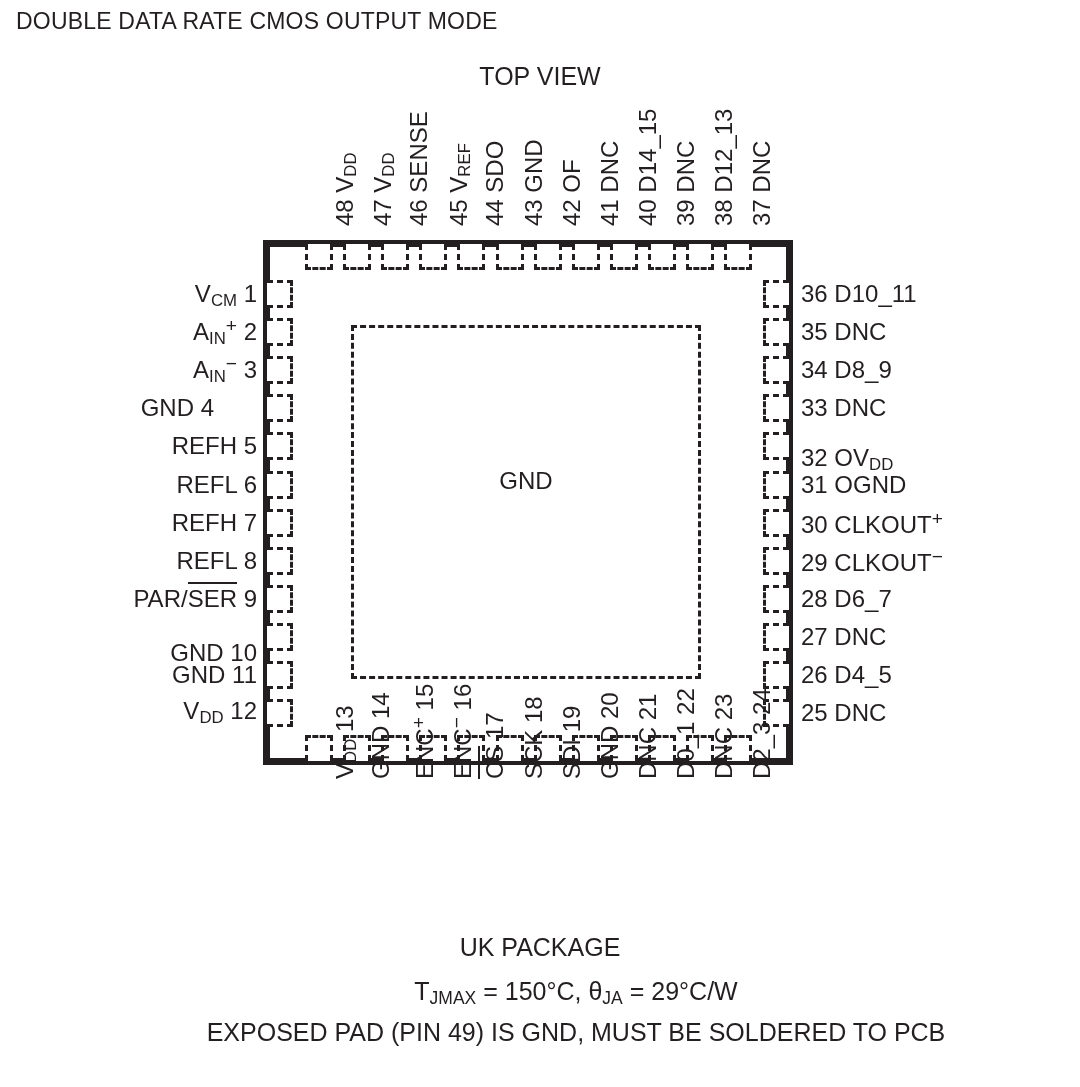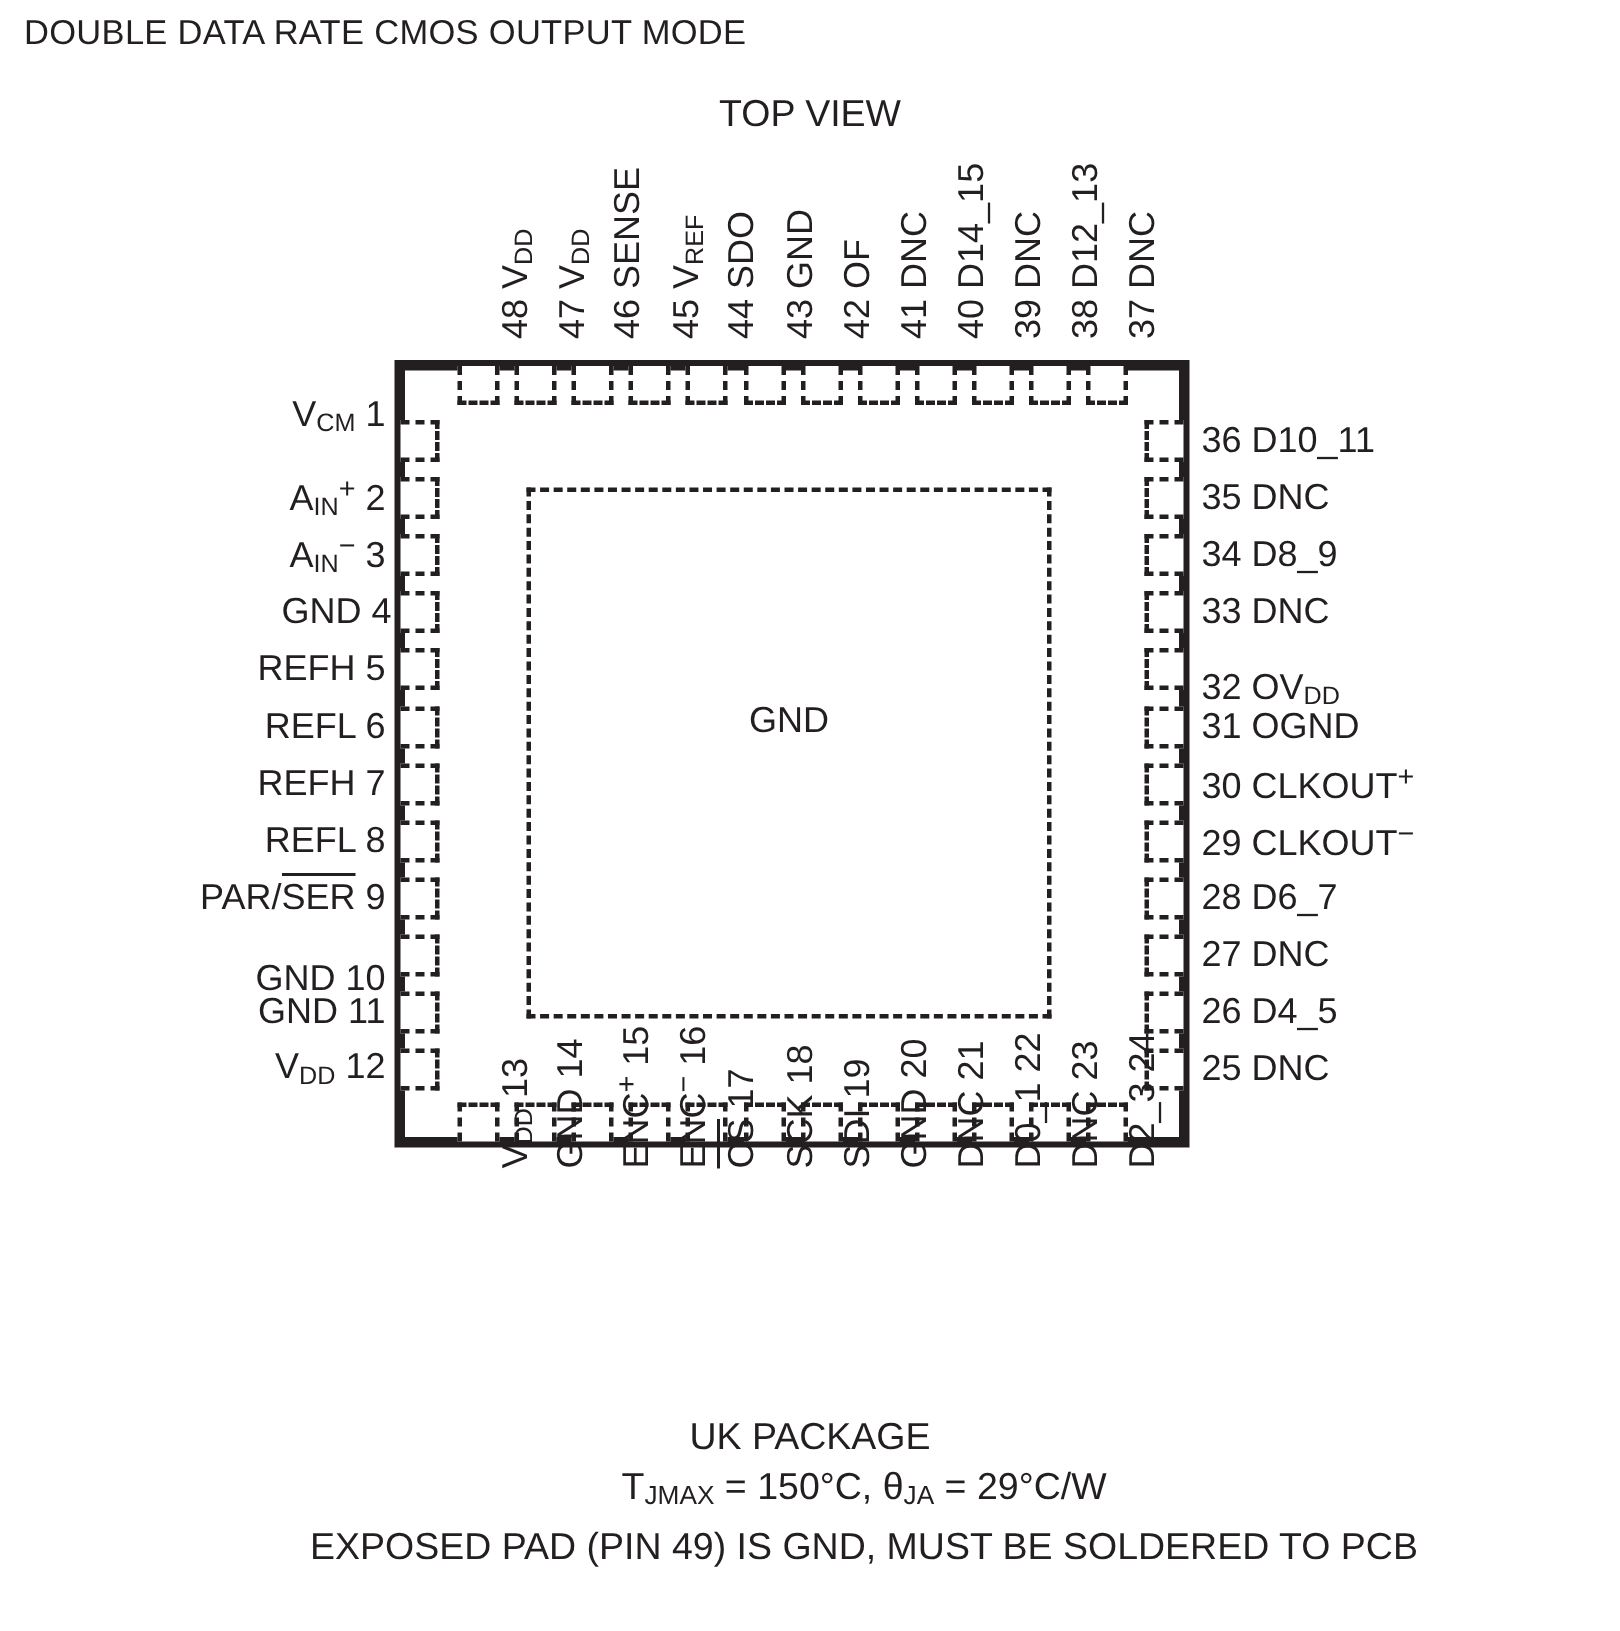--- a/index.html
+++ b/index.html
@@ -127,21 +127,20 @@
   .footer-block {
     position: absolute;
     left: 0;
     width: 1080px;
     text-align: center;
   }
   #footer-pkg {
     top: 930px;
     font-size: 25px;
     line-height: 34px;
-    margin-top: 11px;
   }
   #footer-thermal {
     top: 974px;
     font-size: 25px;
     line-height: 34px;
     margin-left: 36px;
   }
 </style>
 </head>
 <body>
@@ -225,24 +224,24 @@
     <div class="pin-label vert bottom-side" style="left: 395.2px; top: 779px;">ENC<span class="sup">+</span> 15</div>
     <div class="pin-label vert bottom-side" style="left: 433.3px; top: 779px;">ENC<span class="sup">−</span> 16</div>
     <div class="pin-label vert bottom-side" style="left: 471.4px; top: 779px;"><span class="ovl">CS</span> 17</div>
     <div class="pin-label vert bottom-side" style="left: 509.5px; top: 779px;">SCK 18</div>
     <div class="pin-label vert bottom-side" style="left: 547.6px; top: 779px;">SDI 19</div>
     <div class="pin-label vert bottom-side" style="left: 585.7px; top: 779px;">GND 20</div>
     <div class="pin-label vert bottom-side" style="left: 623.8px; top: 779px;">DNC 21</div>
     <div class="pin-label vert bottom-side" style="left: 661.9px; top: 779px;">D0_1 22</div>
     <div class="pin-label vert bottom-side" style="left: 700px; top: 779px;">DNC 23</div>
     <div class="pin-label vert bottom-side" style="left: 738.1px; top: 779px;">D2_3 24</div>
-    <div class="pin-label left-side" style="right: 823px; top: 278px;">V<span class="sub">CM</span> 1</div>
+    <div class="pin-label left-side" style="right: 823px; top: 296px;">V<span class="sub">CM</span> 1</div>
     <div class="pin-label left-side" style="right: 823px; top: 332.1px;">A<span class="sub">IN</span><span class="sup">+</span> 2</div>
     <div class="pin-label left-side" style="right: 823px; top: 370.2px;">A<span class="sub">IN</span><span class="sup">−</span> 3</div>
-    <div class="pin-label left-side" style="right: 819px; top: 408.3px;">GND 4</div>
+    <div class="pin-label left-side" style="right: 866px; top: 408.3px;">GND 4</div>
     <div class="pin-label left-side" style="right: 823px; top: 446.4px;">REFH 5</div>
     <div class="pin-label left-side" style="right: 823px; top: 484.5px;">REFL 6</div>
     <div class="pin-label left-side" style="right: 823px; top: 522.6px;">REFH 7</div>
     <div class="pin-label left-side" style="right: 823px; top: 560.7px;">REFL 8</div>
     <div class="pin-label left-side" style="right: 823px; top: 598.8px;">PAR/<span class="ovl">SER</span> 9</div>
     <div class="pin-label left-side" style="right: 823px; top: 636.9px; margin-top: 16px;">GND 10</div>
     <div class="pin-label left-side" style="right: 823px; top: 675px;">GND 11</div>
     <div class="pin-label left-side" style="right: 823px; top: 713.1px;">V<span class="sub">DD</span> 12</div>
     <div class="pin-label right-side" style="left: 801px; top: 294px;">36 D10_11</div>
     <div class="pin-label right-side" style="left: 801px; top: 332.1px;">35 DNC</div>

